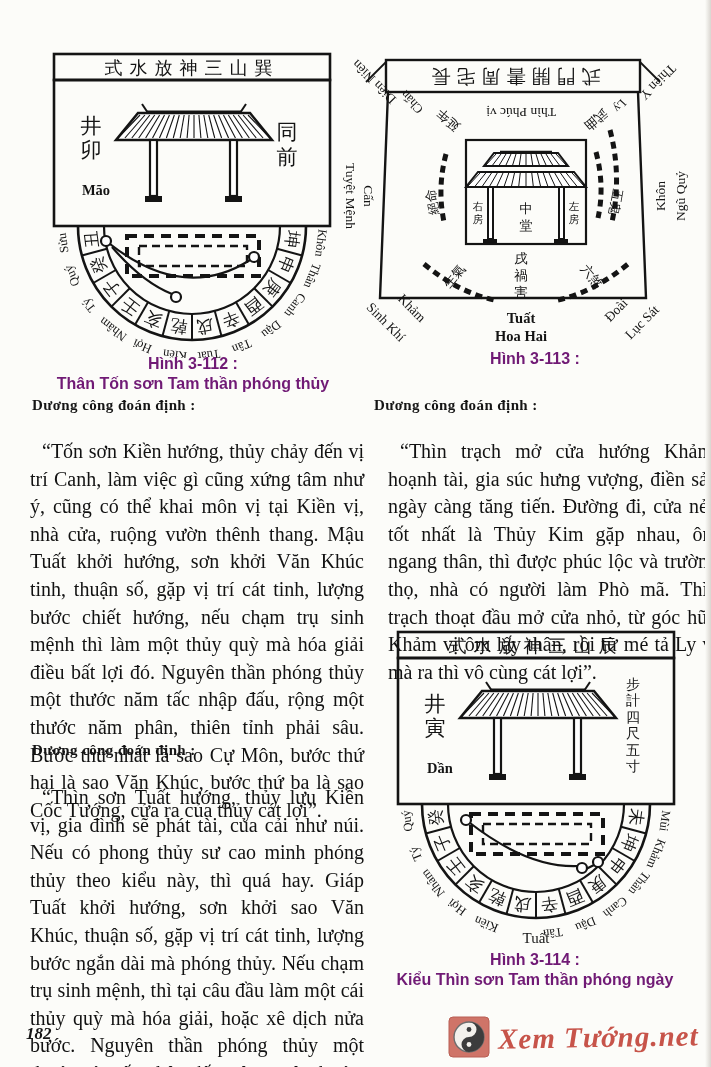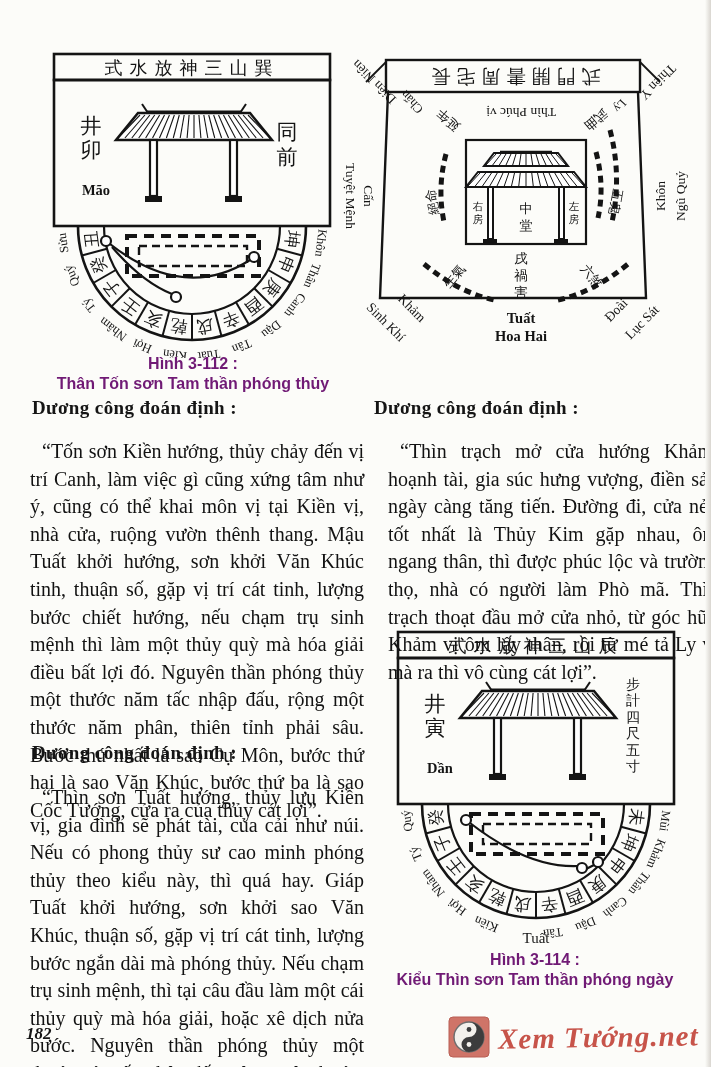--- a/index.html
+++ b/index.html
@@ -4,21 +4,21 @@
 <style>
   html,body{margin:0;padding:0;}
   body{width:711px;height:1067px;position:relative;background:#fcfcf9;overflow:hidden;
        font-family:"Liberation Serif",serif;color:#151515;}
   .scan-edge{position:absolute;right:0;top:0;width:6px;height:100%;
        background:linear-gradient(to right,#fcfcf9,#d9d6d0);}
   .fig{position:absolute;}
   svg text{fill:#141414;}
   .caption{position:absolute;text-align:center;font-family:"Liberation Sans",sans-serif;
        font-weight:bold;font-size:16px;line-height:1.25;color:#701a75;}
-  .heading{position:absolute;font-weight:bold;font-size:19px;letter-spacing:.4px;}
+  .heading{position:absolute;font-weight:bold;font-size:15px;letter-spacing:.4px;}
   .body-par{position:absolute;font-size:20px;line-height:1.38;text-align:justify;
        text-indent:12px;color:#121212;}
   .page-num{position:absolute;left:26px;top:1024px;font-weight:bold;font-size:17px;
        font-family:"Liberation Serif",serif;font-style:italic;}
   .logo{position:absolute;right:12px;top:1016px;display:flex;align-items:center;gap:8px;}
   .logo-text{font-style:italic;font-weight:bold;font-size:29px;color:#c7544a;
        font-family:"Liberation Serif",serif;letter-spacing:1px;transform:rotate(-1deg);}
 </style>
 </head>
 <body>
@@ -189,20 +189,21 @@
     <text font-size="13.5" text-anchor="middle" dominant-baseline="central" transform="translate(332,140) rotate(-90)">Khôn</text>
     <text font-size="13.5" text-anchor="middle" dominant-baseline="central" transform="translate(352,140) rotate(-90)">Ngũ Quỷ</text>
     <text font-size="13.5" text-anchor="middle" dominant-baseline="central" transform="translate(84,252) rotate(45)">Khảm</text>
     <text font-size="13.5" text-anchor="middle" dominant-baseline="central" transform="translate(58,266) rotate(45)">Sinh Khí</text>
     <text font-size="13.5" text-anchor="middle" dominant-baseline="central" transform="translate(288,254) rotate(-45)">Đoài</text>
     <text font-size="13.5" text-anchor="middle" dominant-baseline="central" transform="translate(314,266) rotate(-45)">Lục Sát</text>
     <text x="193" y="262" font-size="14.5" text-anchor="middle" dominant-baseline="central" font-weight="bold">Tuất</text>
     <text x="193" y="280" font-size="14.5" text-anchor="middle" dominant-baseline="central" font-weight="bold">Họa Hại</text>
   </svg>
 <div class="caption" style="left:372px;top:349px;width:326px;">
+  <div>Hình 3-113 :</div>
 </div>
 
 <div class="heading" style="left:32px;top:397px;">Dương công đoán định :</div>
 <p class="body-par" style="left:30px;top:418px;width:334px;">“Tốn sơn Kiền hướng, thủy chảy đến vị trí Canh, làm việc gì cũng xứng tâm như ý, cũng có thể khai môn vị tại Kiền vị, nhà cửa, ruộng vườn thênh thang. Mậu Tuất khởi hướng, sơn khởi Văn Khúc tinh, thuận số, gặp vị trí cát tinh, lượng bước chiết hướng, nếu chạm trụ sinh mệnh thì làm một thủy quỳ mà hóa giải điều bất lợi đó. Nguyên thần phóng thủy một thước năm tấc nhập đấu, rộng một thước năm phân, thiên tỉnh phải sâu. Bước thứ nhất là sao Cự Môn, bước thứ hai là sao Văn Khúc, bước thứ ba là sao Cốc Tướng, cửa ra của thủy cát lợi”.</p>
 
 <div class="heading" style="left:32px;top:742px;">Dương công đoán định :</div>
 <p class="body-par" style="left:30px;top:764px;width:334px;">“Thìn sơn Tuất hướng, thủy lưu Kiền vị, gia đình sẽ phát tài, của cải như núi. Nếu có phong thủy sư cao minh phóng thủy theo kiểu này, thì quá hay. Giáp Tuất khởi hướng, sơn khởi sao Văn Khúc, thuận số, gặp vị trí cát tinh, lượng bước ngắn dài mà phóng thủy. Nếu chạm trụ sinh mệnh, thì tại câu đầu làm một cái thủy quỳ mà hóa giải, hoặc xê dịch nửa bước. Nguyên thần phóng thủy một thước sáu tấc nhập đấu, rộng một thước, thiên tỉnh phải hẹp. Bước thứ nhất là sao Văn Khúc, bước thứ tư là sao Tham Lang, cửa ra của thủy cát lợi”.</p>
 
 <div class="heading" style="left:374px;top:397px;">Dương công đoán định :</div>
 <p class="body-par" style="left:388px;top:418px;width:330px;">“Thìn trạch mở cửa hướng Khảm, hoạnh tài, gia súc hưng vượng, điền sản ngày càng tăng tiến. Đường đi, cửa nẻo tốt nhất là Thủy Kim gặp nhau, ôm ngang thân, thì được phúc lộc và trường thọ, nhà có người làm Phò mã. Thìn trạch thoạt đầu mở cửa nhỏ, từ góc hữu Khảm vị ôm lấy thân, rồi từ mé tả Ly vị mà ra thì vô cùng cát lợi”.</p>

